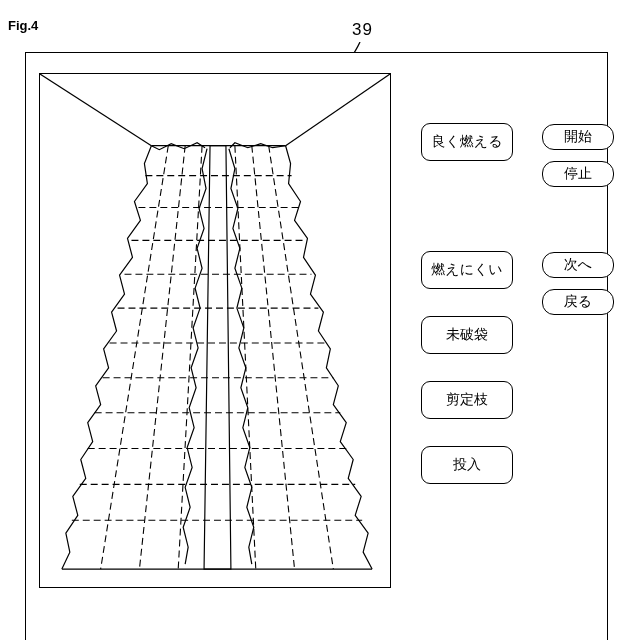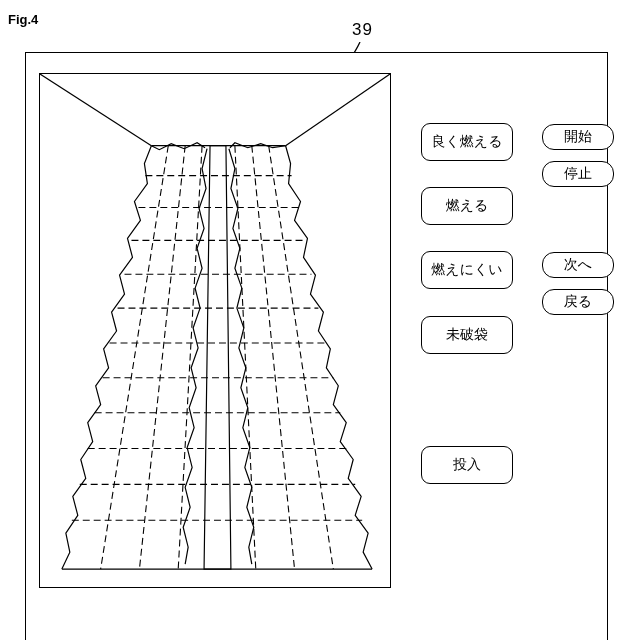--- a/index.html
+++ b/index.html
@@ -1,20 +1,20 @@
 <!DOCTYPE html>
 <html><head>
 <meta charset="utf-8">
 <style>
   html,body{margin:0;padding:0;background:#fff;}
   .canvas{
     position:relative;width:640px;height:640px;background:#ffffff;
     font-family:"Liberation Sans",sans-serif;color:#000;overflow:hidden;
   }
-  .fig-label{position:absolute;left:8px;top:12px;font-size:13px;font-weight:bold;}
+  .fig-label{position:absolute;left:8px;top:18px;font-size:13px;font-weight:bold;}
   .ref-num{position:absolute;left:352px;top:20px;font-size:17px;letter-spacing:1px;}
   .leader{position:absolute;left:340px;top:42px;width:30px;height:30px;}
   .screen{
     position:absolute;left:25px;top:52px;width:583px;height:634px;
     border:1.5px solid #000;box-sizing:border-box;background:#fff;
   }
   .pit{
     position:absolute;left:13px;top:20px;width:352px;height:515px;
     border:1.5px solid #000;box-sizing:border-box;background:#fff;
   }
@@ -98,28 +98,28 @@
           <path d="M168,75 L163,95 L167,115 L160,135 L165,155 L158,175 L163,195 L156,215 L161,235 L154,255 L159,275 L152,295 L157,315 L150,335 L155,355 L148,375 L153,395 L146,415 L151,435 L144,455 L149,475 L146,492"></path>
 
           <path d="M190,75 L196,95 L192,115 L199,135 L194,155 L201,175 L196,195 L203,215 L198,235 L205,255 L200,275 L207,295 L202,315 L209,335 L204,355 L211,375 L206,395 L213,415 L208,435 L215,455 L210,475 L213,492"></path>
         </g>
       </svg>
     </div>
 
     <button class="btn round r1">
       <span>良く燃える</span>
     </button>
-    <button class="btn round r2">
-      <span>燃える</span>
-    </button>
     <button class="btn round r3">
       <span>燃えにくい</span>
     </button>
     <button class="btn round r4">
       <span>未破袋</span>
+    </button>
+    <button class="btn round r5">
+      <span>剪定枝</span>
     </button>
     <button class="btn round r6">
       <span>投入</span>
     </button>
 
     <button class="btn rect c1">
       <span>開始</span>
     </button>
     <button class="btn rect c2">
       <span>停止</span>

